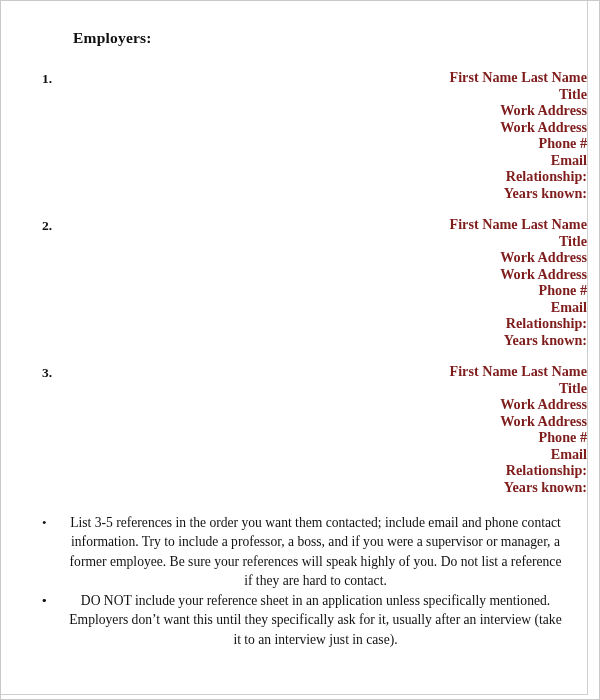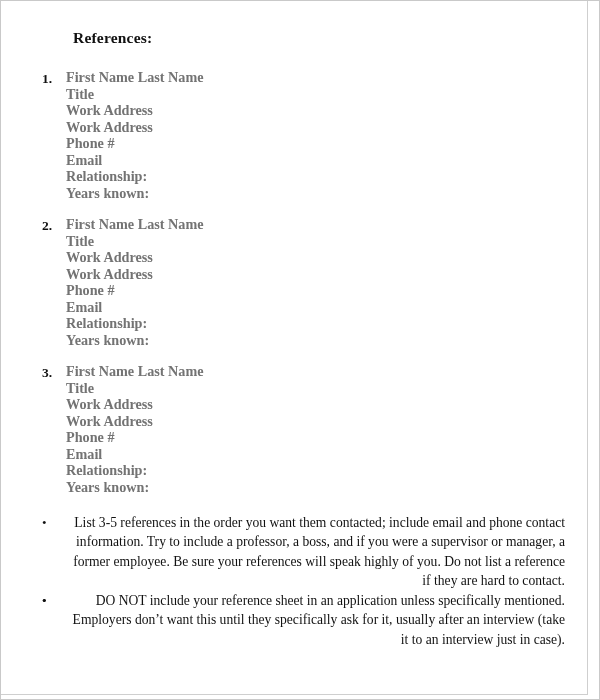--- a/index.html
+++ b/index.html
@@ -75,23 +75,24 @@
     color: #111111;
   }
   .ref-lines {
     margin-left: 65px;
     padding-top: 2px;
   }
   .ref-line {
     font-size: 14.2px;
     line-height: 16.5px;
     font-weight: 600;
-    color: #737373;
+    color: #7f1d1d;
     white-space: nowrap;
     font-family: "Liberation Serif", "DejaVu Serif", serif;
+    text-align: right;
   }
 
   
   .tips {
     position: absolute;
     left: 0;
     top: 512px;
     width: 100%;
   }
   .tip-item {
@@ -105,31 +106,31 @@
     font-size: 13px;
     line-height: 19.3px;
     color: #111111;
   }
   .tip-text {
     margin-left: 65px;
     margin-right: 22px;
     font-size: 13.6px;
     line-height: 19.3px;
     color: #111111;
-    text-align: right;
+    text-align: center;
     font-family: "Liberation Serif", "DejaVu Serif", serif;
   }
 </style>
 </head>
 <body>
 
 <div class="page">
   <div class="page-inner">
 
-    <div class="doc-title">References:</div>
+    <div class="doc-title">Employers:</div>
 
     <div class="ref-list">
         <div class="ref-item">
           <div class="ref-num">1.</div>
           <div class="ref-lines">
             <div class="ref-line">First Name Last Name</div>
             <div class="ref-line">Title</div>
             <div class="ref-line">Work Address</div>
             <div class="ref-line">Work Address</div>
             <div class="ref-line">Phone #</div>

